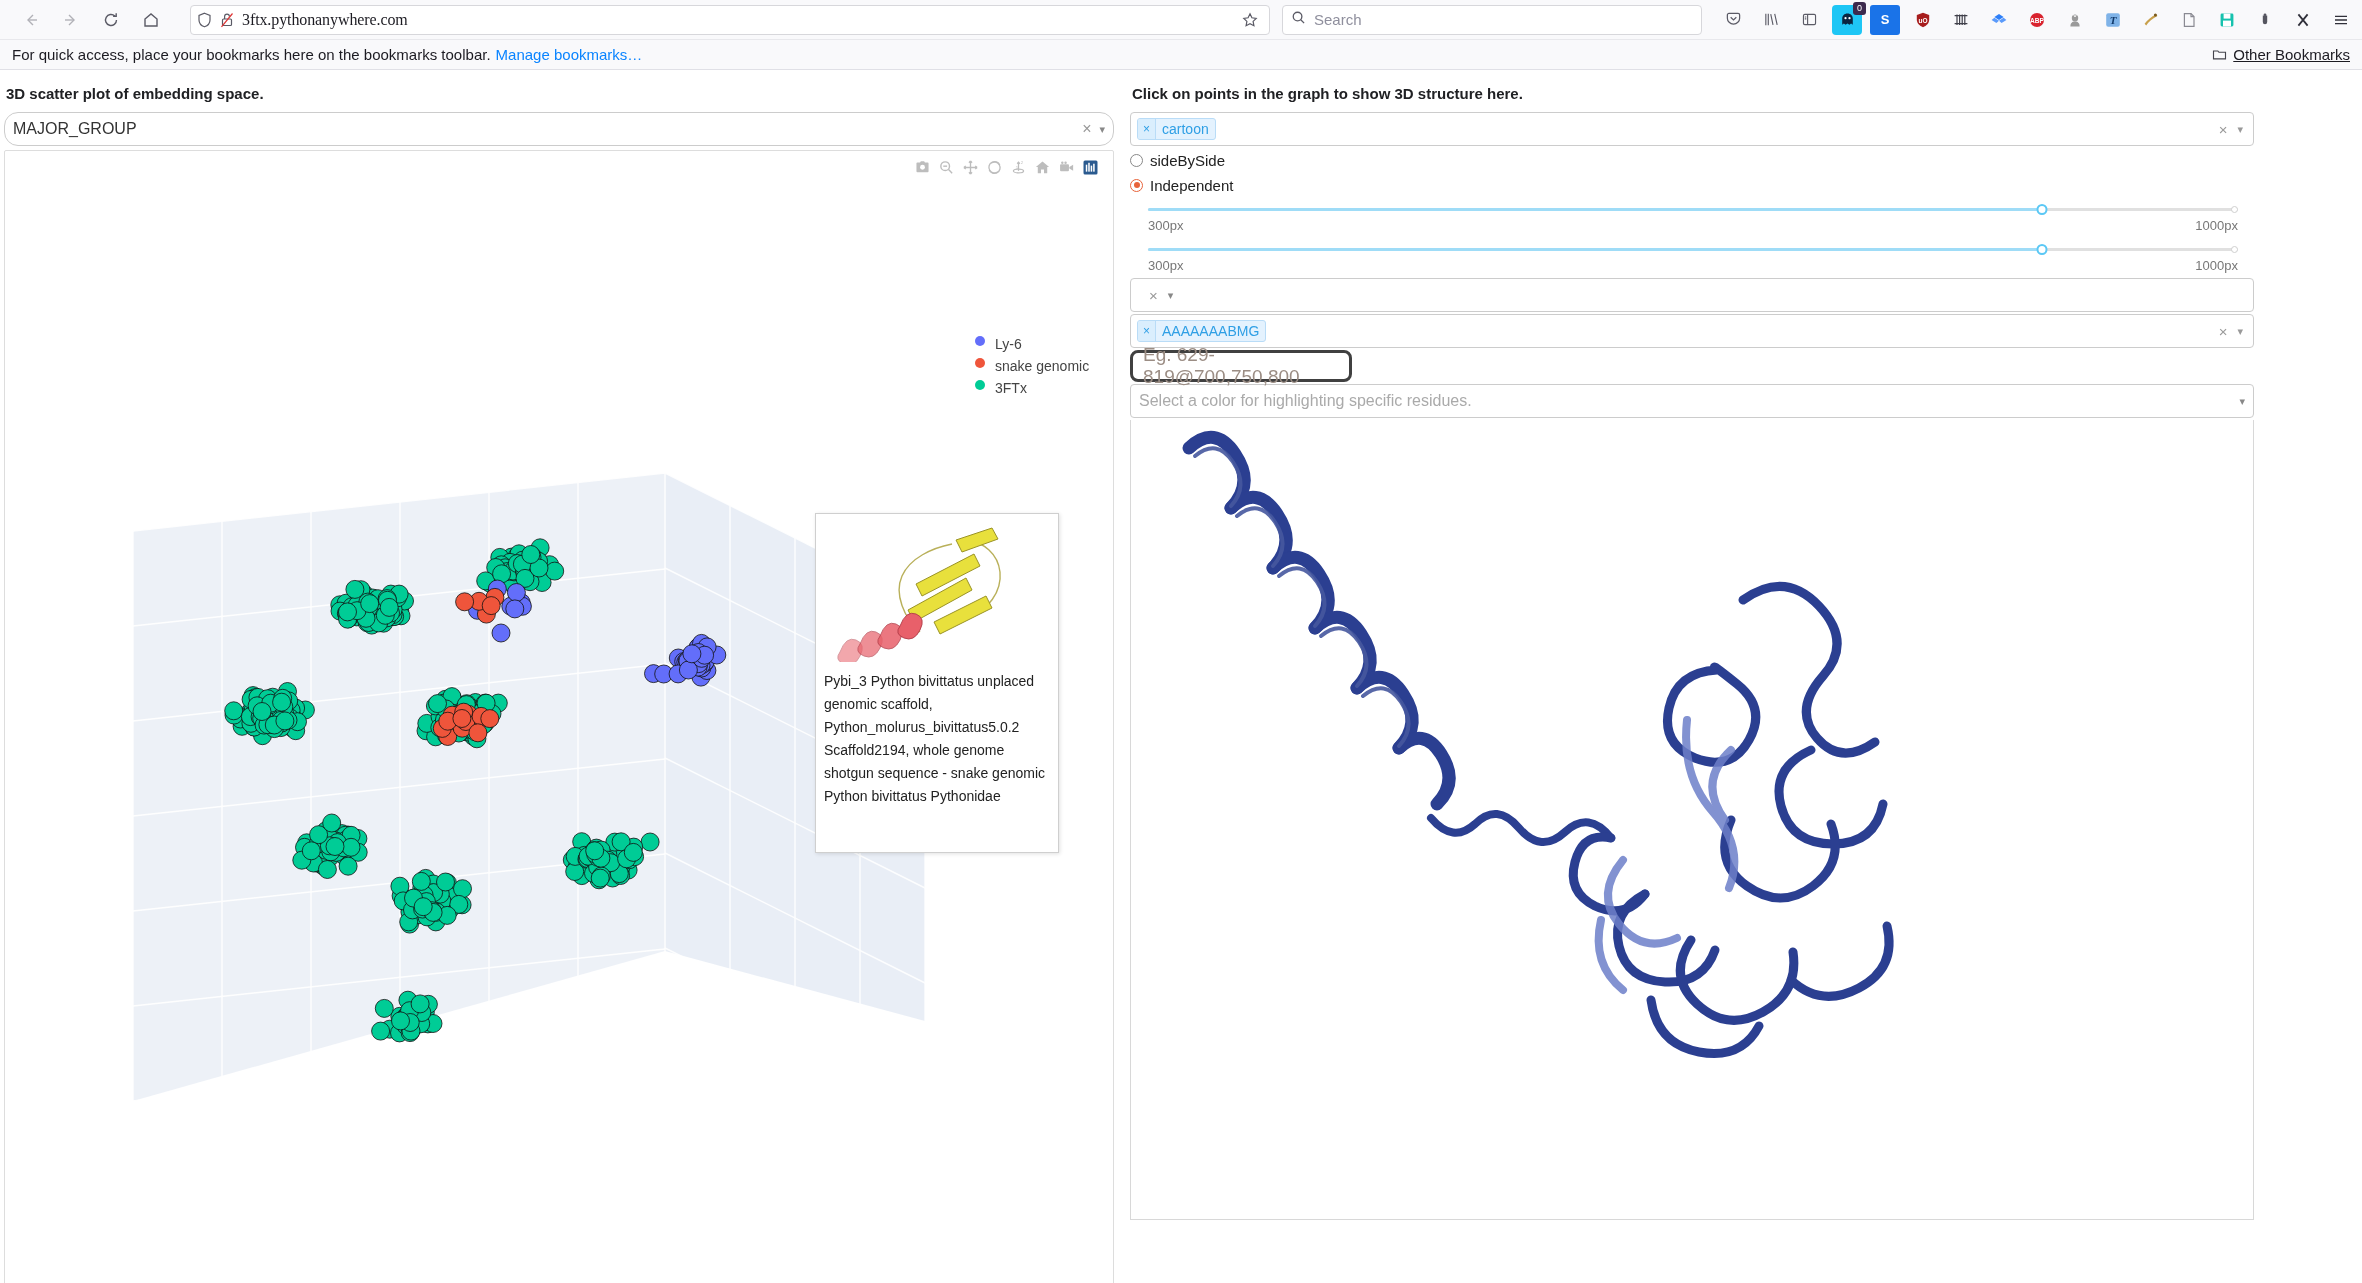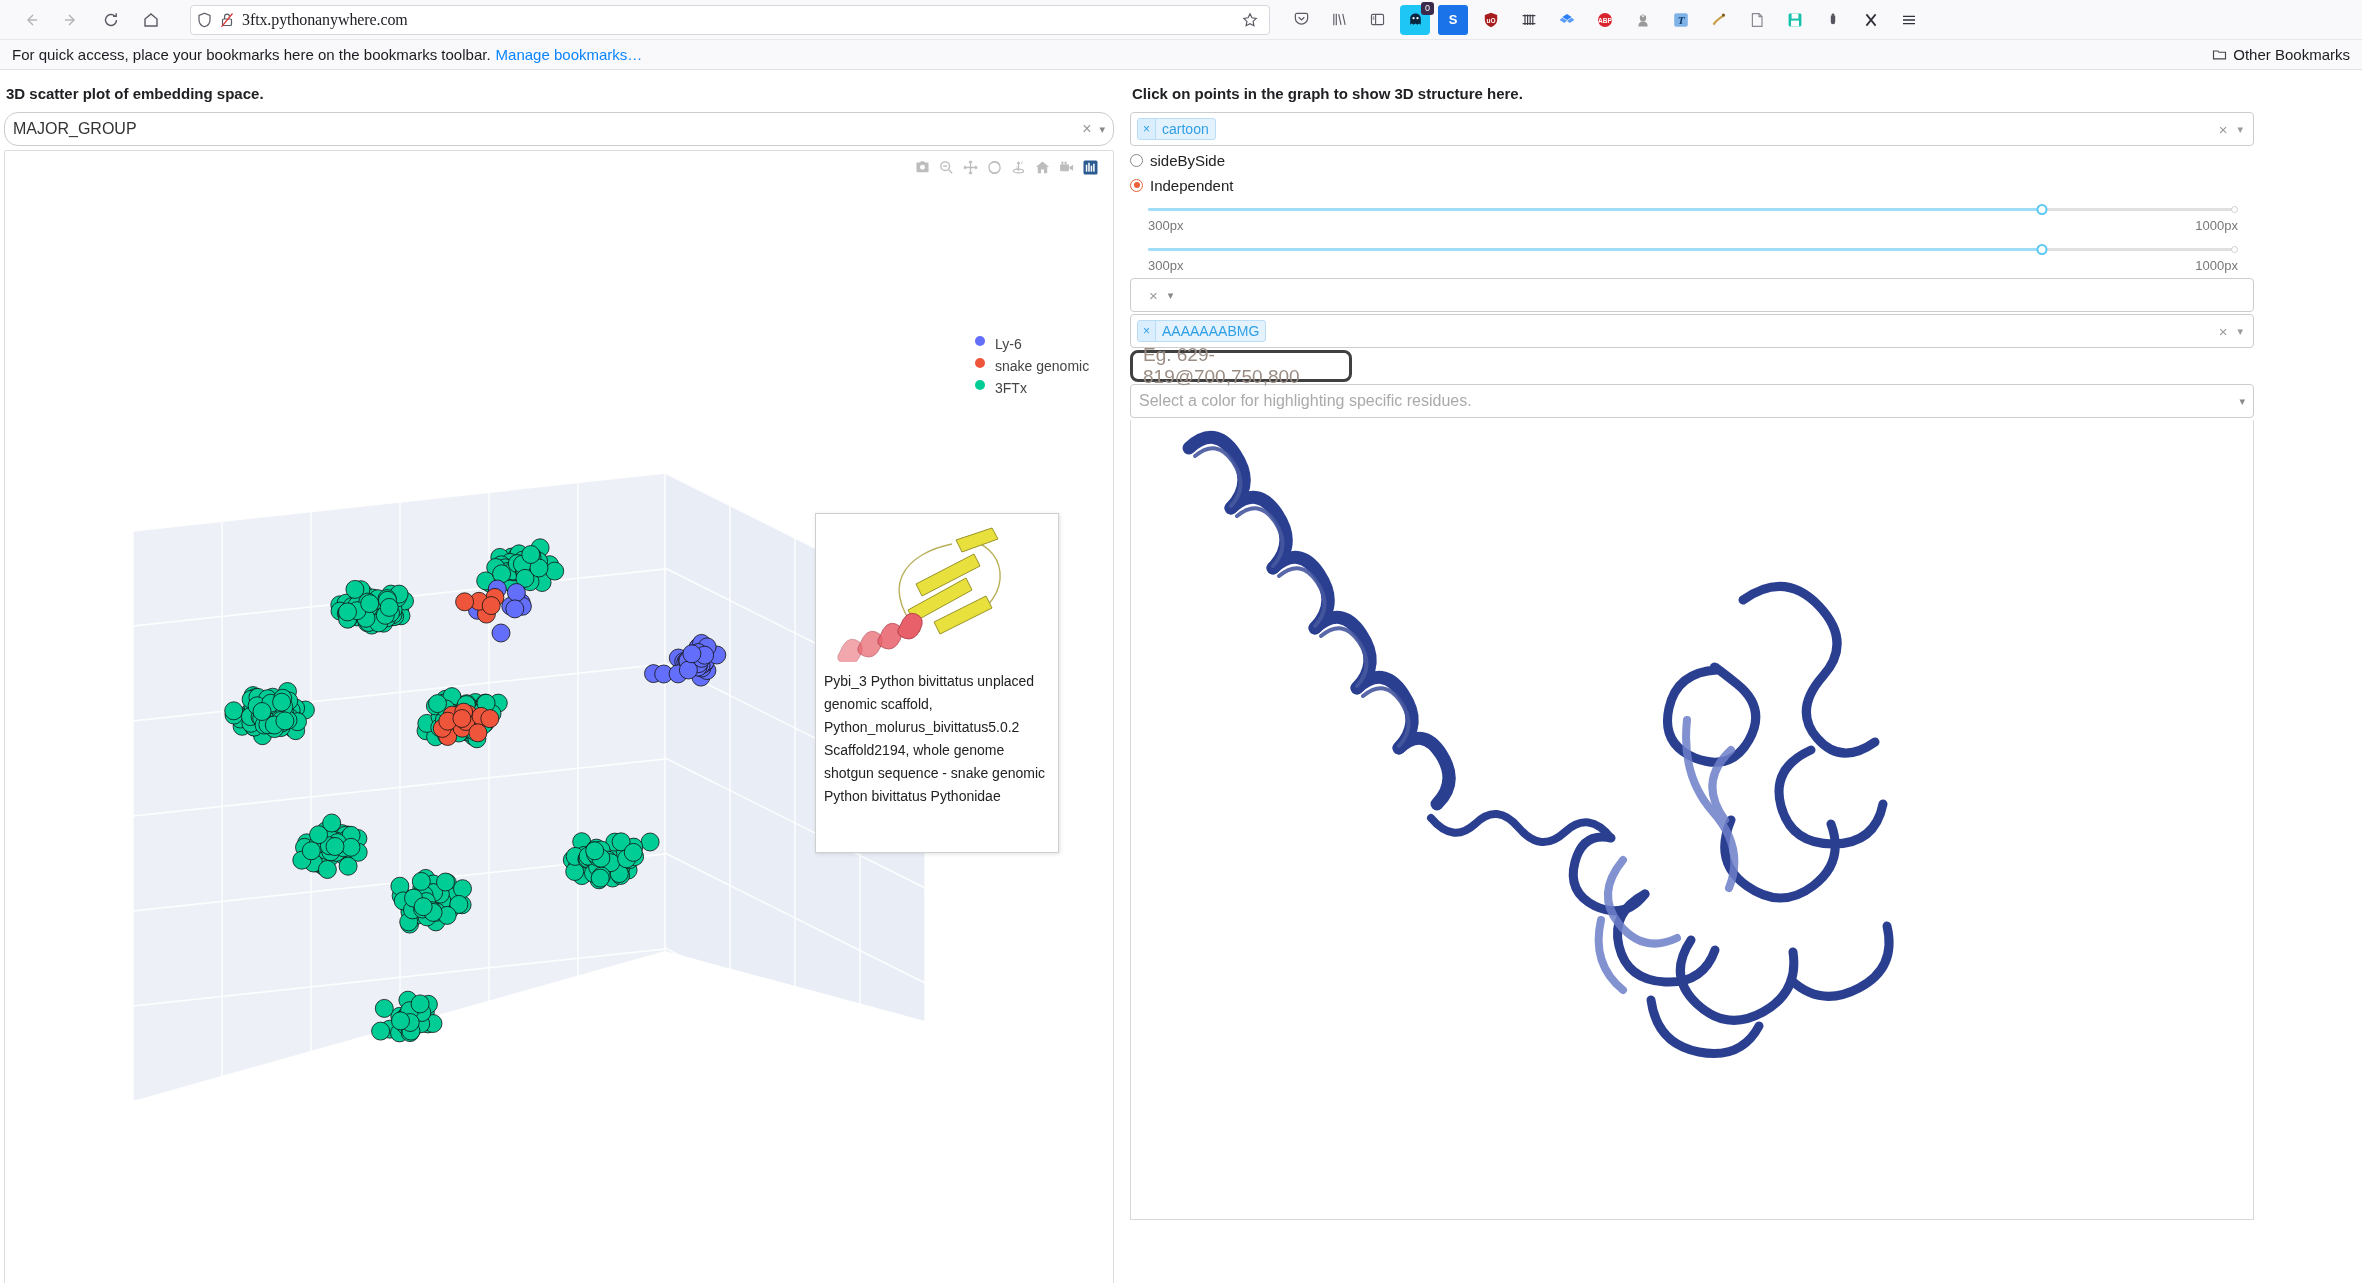--- a/index.html
+++ b/index.html
@@ -104,21 +104,21 @@
     background: #f9f9fb;
     display: flex;
     align-items: center;
     padding: 0 12px;
     font-size: 15px;
     color: #1c1b22;
     border-bottom: 1px solid #e0e0e6;
   }
   .bookmarkbar .link { color: #0a84ff; margin-left: 5px; cursor: pointer; }
   .bookmarkbar .spacer { flex: 1; }
-  .other-bm { display: flex; align-items: center; gap: 6px; font-size: 15px; color: #1c1b22; }
+  .other-bm { display: flex; align-items: center; gap: 6px; font-size: 15px; color: #1c1b22; text-decoration: underline; }
 
   
   .page {
     position: relative;
     width: 2362px;
     height: 1213px;
     background: #fff;
     display: flex;
     padding: 10px 0 0 0;
   }
@@ -415,20 +415,29 @@
       </svg>
     </span>
     <span class="url-text">3ftx.pythonanywhere.com</span>
     <span class="star-btn">
       <svg width="16" height="16" viewBox="0 0 16 16" fill="none" stroke="#5b5b66" stroke-width="1.2">
         <path d="M8 1.8 L9.9 5.8 L14.2 6.4 L11.1 9.4 L11.9 13.7 L8 11.6 L4.1 13.7 L4.9 9.4 L1.8 6.4 L6.1 5.8 Z"></path>
       </svg>
     </span>
   </div>
 
+  <div class="searchbar">
+    <span>
+      <svg width="15" height="15" viewBox="0 0 16 16" fill="none" stroke="#5b5b66" stroke-width="1.4">
+        <circle cx="7" cy="7" r="4.6"></circle>
+          <path d="M10.4 10.4 L14 14"></path>
+      </svg>
+    </span>
+    <span class="ph">Search</span>
+  </div>
 
   <div class="ext-icons">
     <div class="ext">
       <svg width="17" height="17" viewBox="0 0 18 18" fill="none" stroke="#5b5b66" stroke-width="1.3">
         <path d="M2.5 4.2 C2.5 3.2 3.2 2.6 4.2 2.6 H13.8 C14.8 2.6 15.5 3.2 15.5 4.2 V7.6 C15.5 11 12.6 13.8 9 13.8 C5.4 13.8 2.5 11 2.5 7.6 Z"></path>
         <path d="M6 6.6 L9 9.4 L12 6.6"></path>
       </svg>
     </div>
     <div class="ext">
       <svg width="17" height="17" viewBox="0 0 18 18" fill="none" stroke="#5b5b66" stroke-width="1.2">

